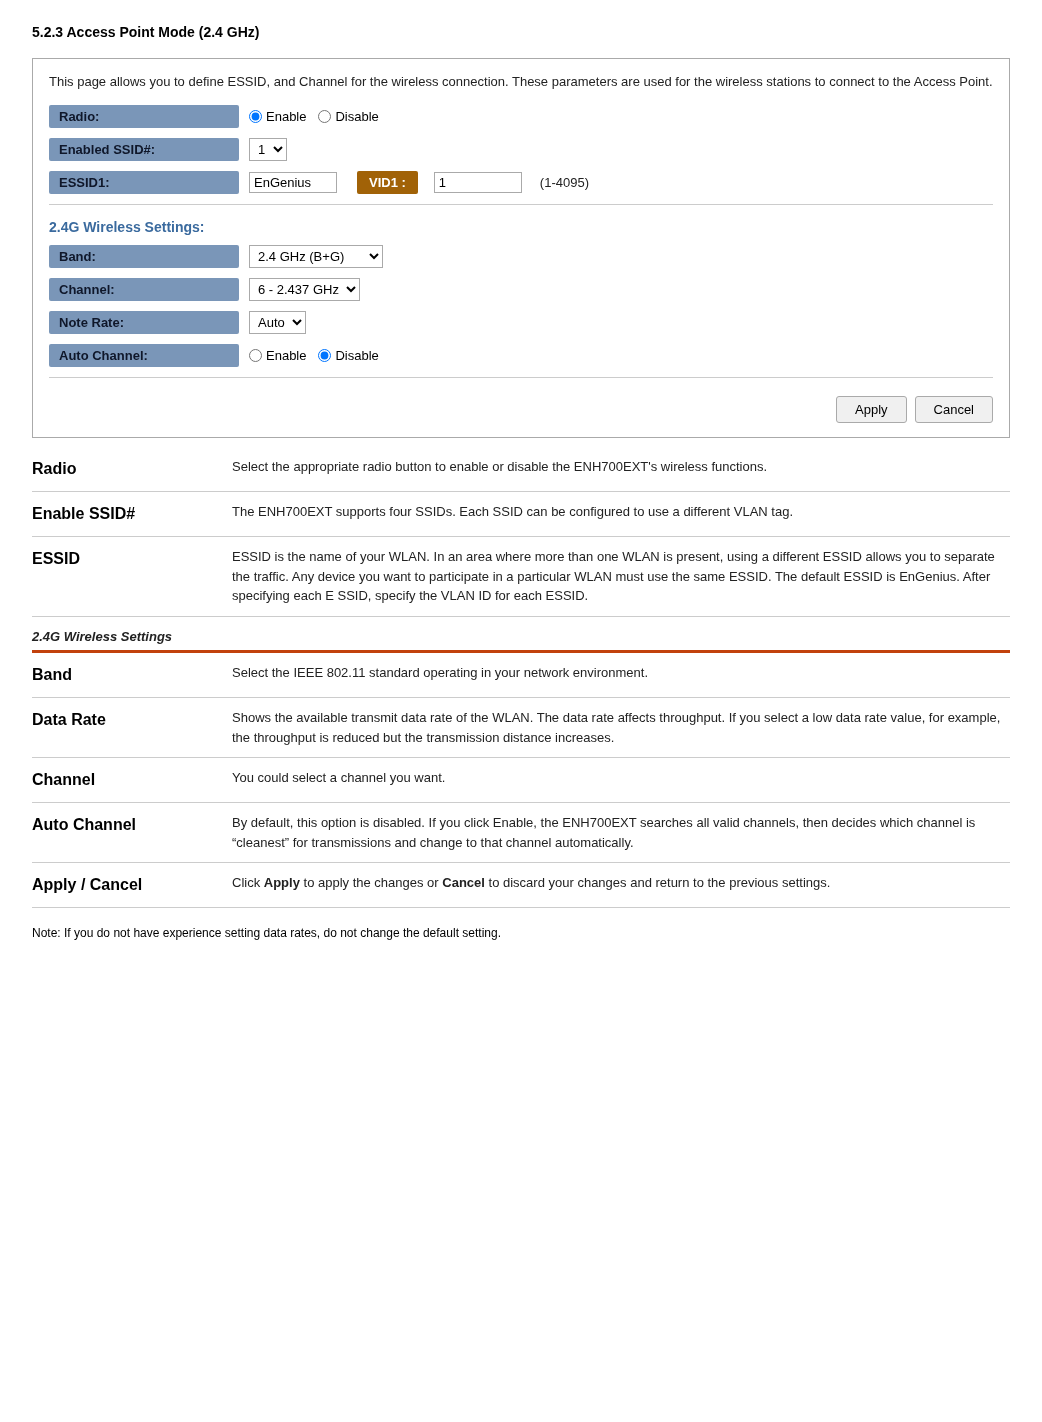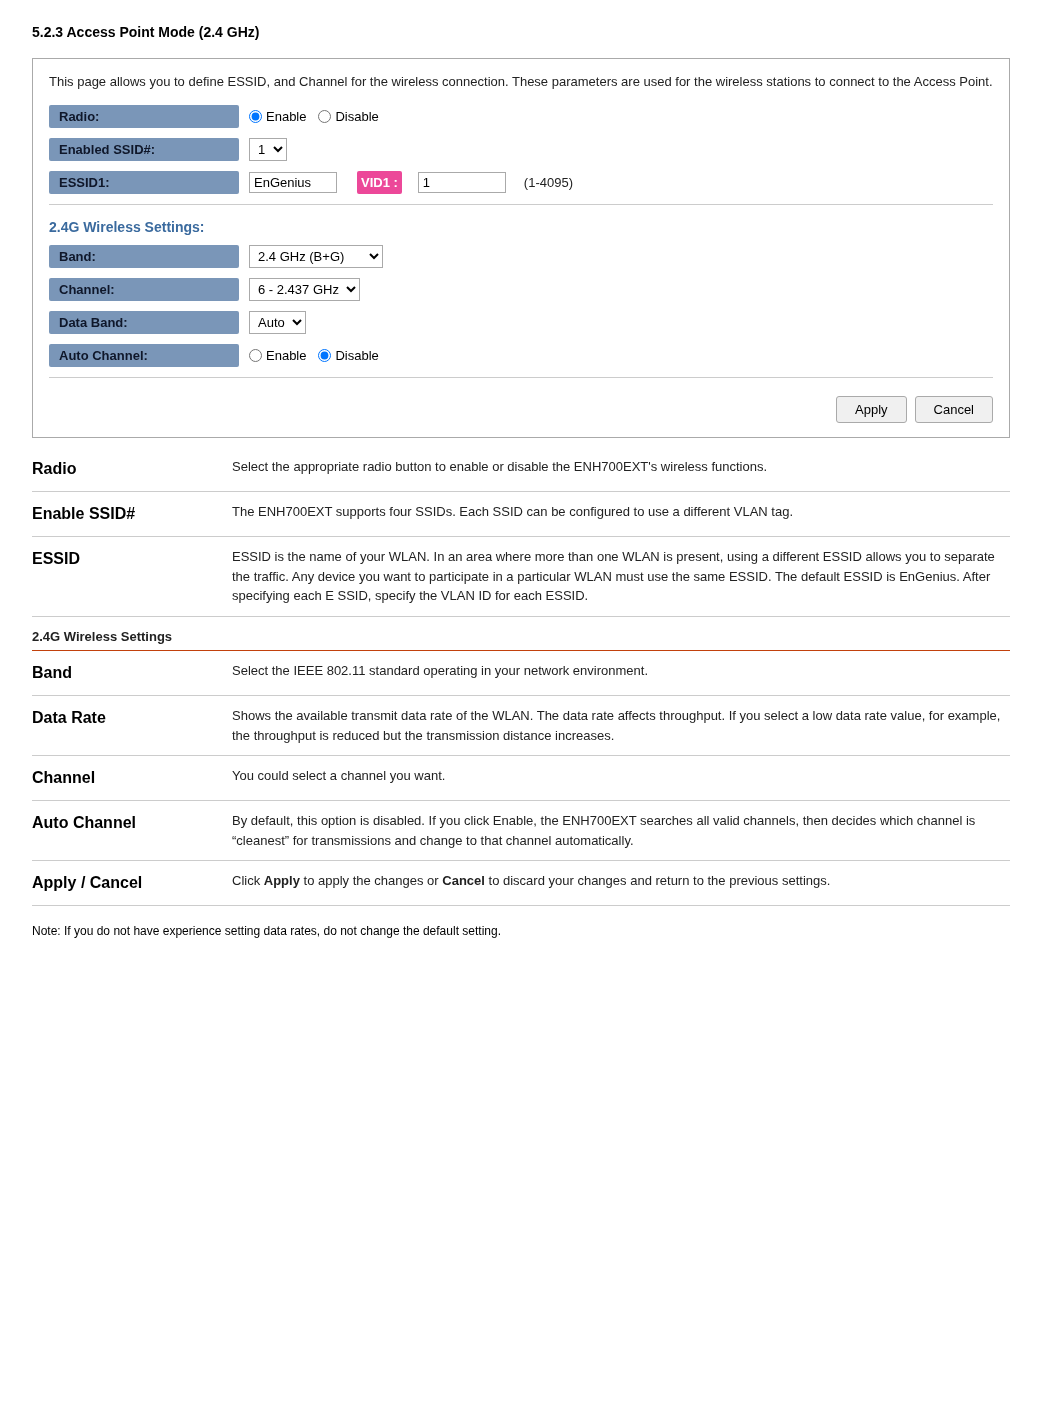--- a/index.html
+++ b/index.html
@@ -83,25 +83,25 @@
       color: #3a6a9e;
       font-weight: bold;
       margin: 14px 0 10px 0;
     }
     .divider {
       border: none;
       border-top: 1px solid #ccc;
       margin: 8px 0;
     }
     .vid-label {
-      background: #ec4899;
+      background: #a16207;
       color: #fff;
       font-size: 13px;
       font-weight: bold;
-      padding: 4px 4px;
+      padding: 4px 12px;
       border-radius: 2px;
       margin-left: 10px;
     }
     .vid-input {
       font-size: 13px;
       padding: 2px 4px;
       border: 1px solid #aaa;
       width: 60px;
       margin-left: 6px;
     }
@@ -146,22 +146,23 @@
       padding-right: 20px;
       white-space: nowrap;
     }
     .desc-table td:last-child {
       font-size: 13px;
       color: #222;
     }
     .section-row td {
       font-size: 15px;
       font-weight: bold;
+      font-style: italic;
       padding: 10px 0 4px 0;
-      border-bottom: 1px solid #c2410c;
+      border-bottom: 3px solid #c2410c;
     }
     .note-text {
       font-size: 12px;
       color: #000;
       margin-top: 18px;
       font-weight: normal;
     }
   </style>
 </head>
 <body>
@@ -235,21 +236,21 @@
         <option>2 - 2.417 GHz</option>
         <option>3 - 2.422 GHz</option>
         <option>4 - 2.427 GHz</option>
         <option>5 - 2.432 GHz</option>
         <option>7 - 2.442 GHz</option>
       </select>
     </div>
   </div>
 
   <div class="form-row">
-    <div class="field-label">Data Band:</div>
+    <div class="field-label">Note Rate:</div>
     <div class="field-value">
       <select>
         <option>Auto</option>
         <option>1</option>
         <option>2</option>
         <option>5.5</option>
         <option>6</option>
         <option>9</option>
         <option>11</option>
         <option>12</option>

